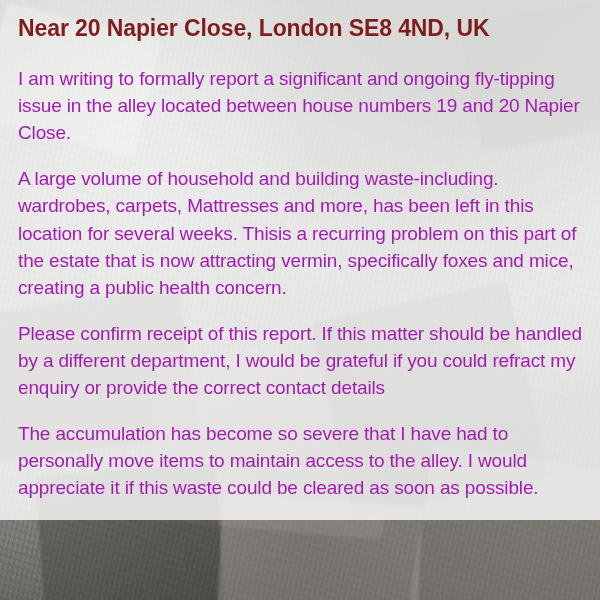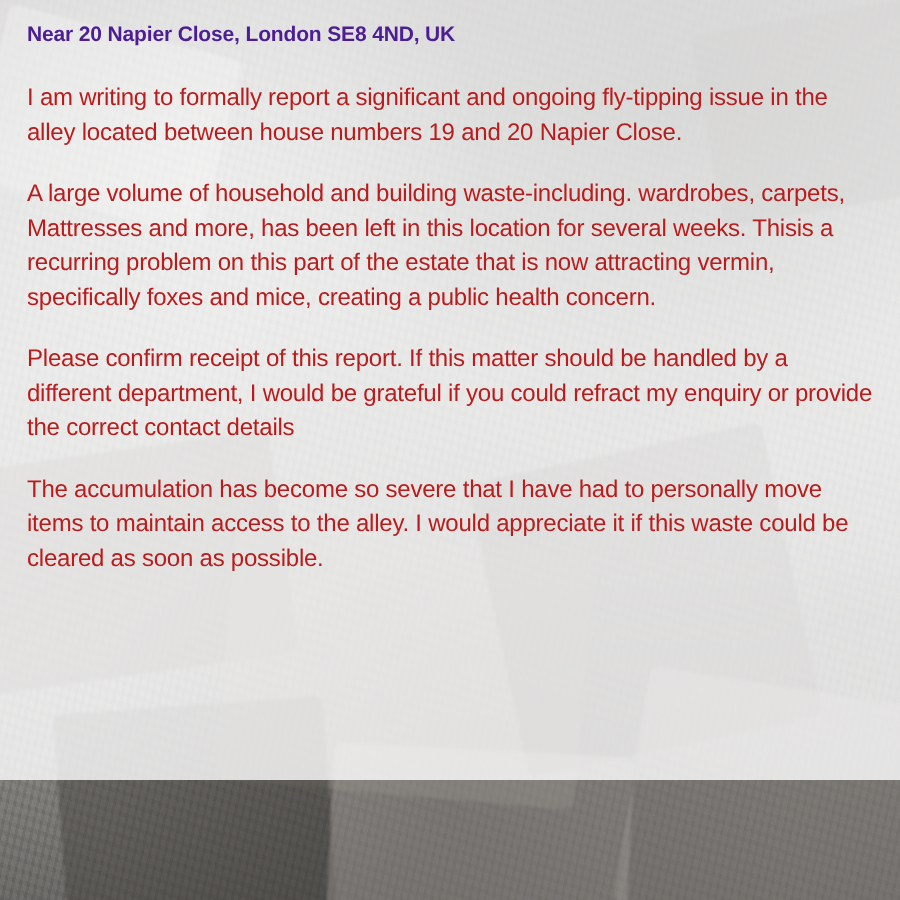--- a/index.html
+++ b/index.html
@@ -60,30 +60,30 @@
     position: absolute;
     left: 0;
     top: 0;
     width: 600px;
     height: 520px;
     padding: 14px 18px 0 18px;
     box-sizing: border-box;
     overflow: hidden;
   }
   #heading {
-    font-size: 14px;
+    font-size: 23px;
     font-weight: bold;
-    color: #4c1d95;
+    color: #7f1d1d;
     line-height: 1.25;
     margin: 0 0 22px 0;
     letter-spacing: -0.1px;
   }
   .para {
-    font-size: 16px;
-    color: #b91c1c;
+    font-size: 19px;
+    color: #a21caf;
     line-height: 1.44;
     margin: 0 0 18px 0;
     letter-spacing: -0.15px;
   }
   .para:last-child {
     margin-bottom: 0;
   }
 </style>
 </head>
 <body>

